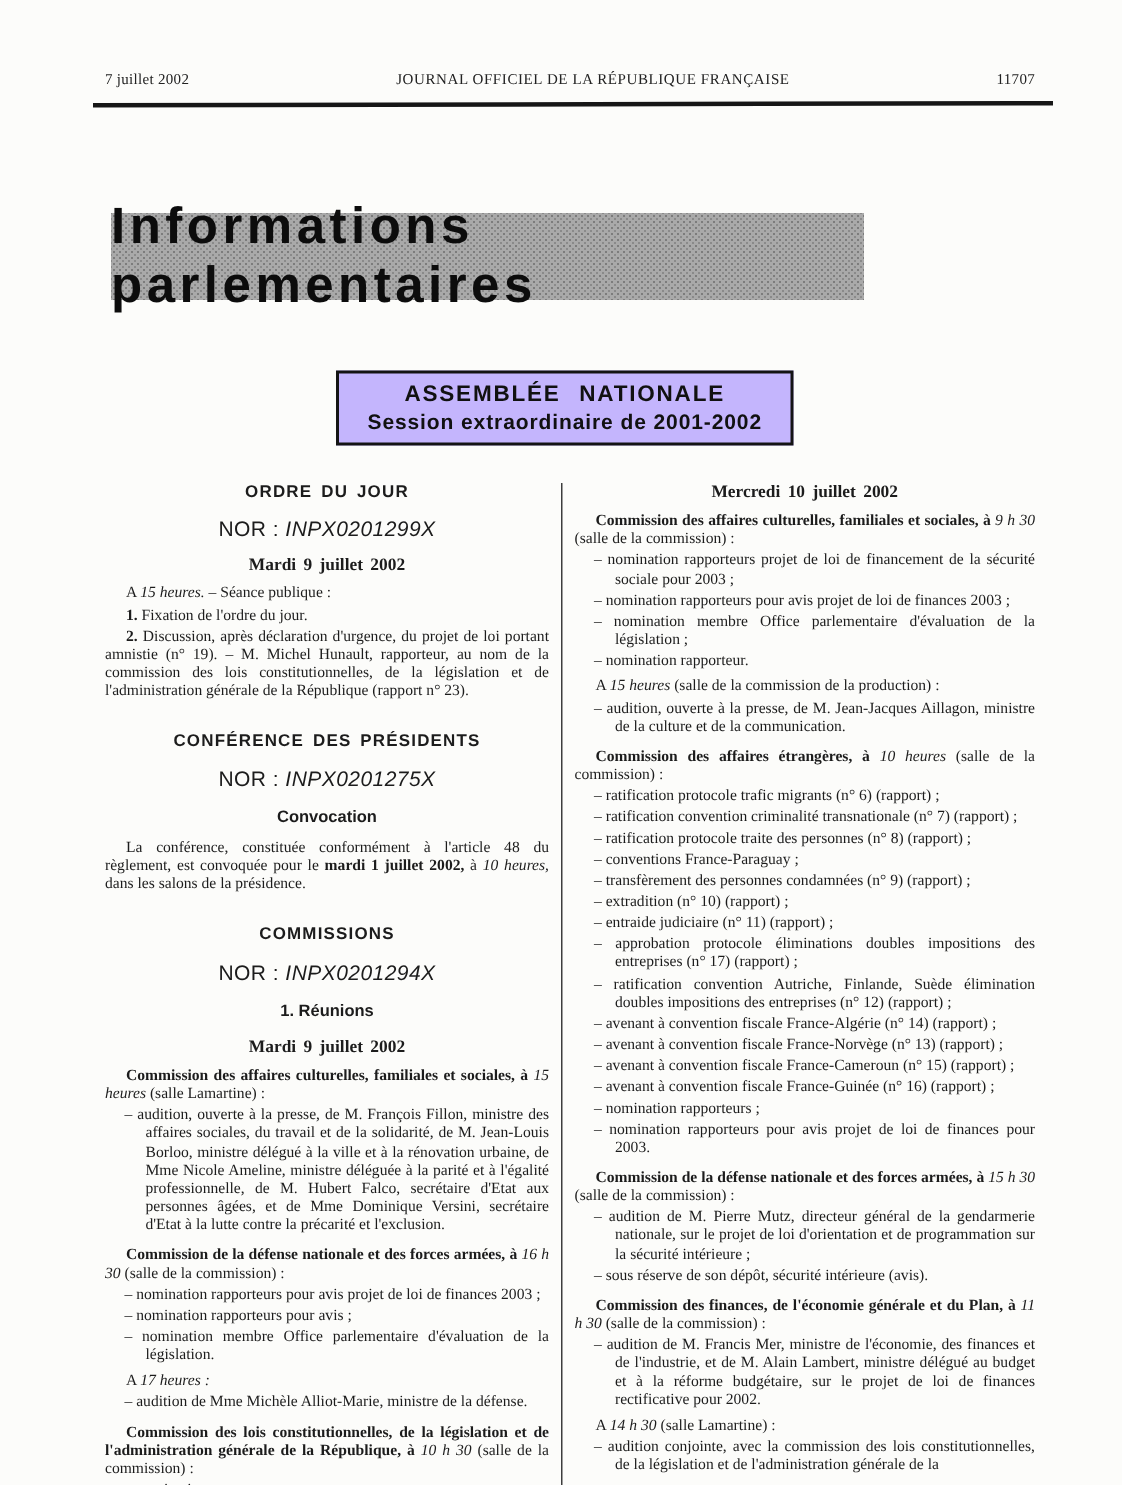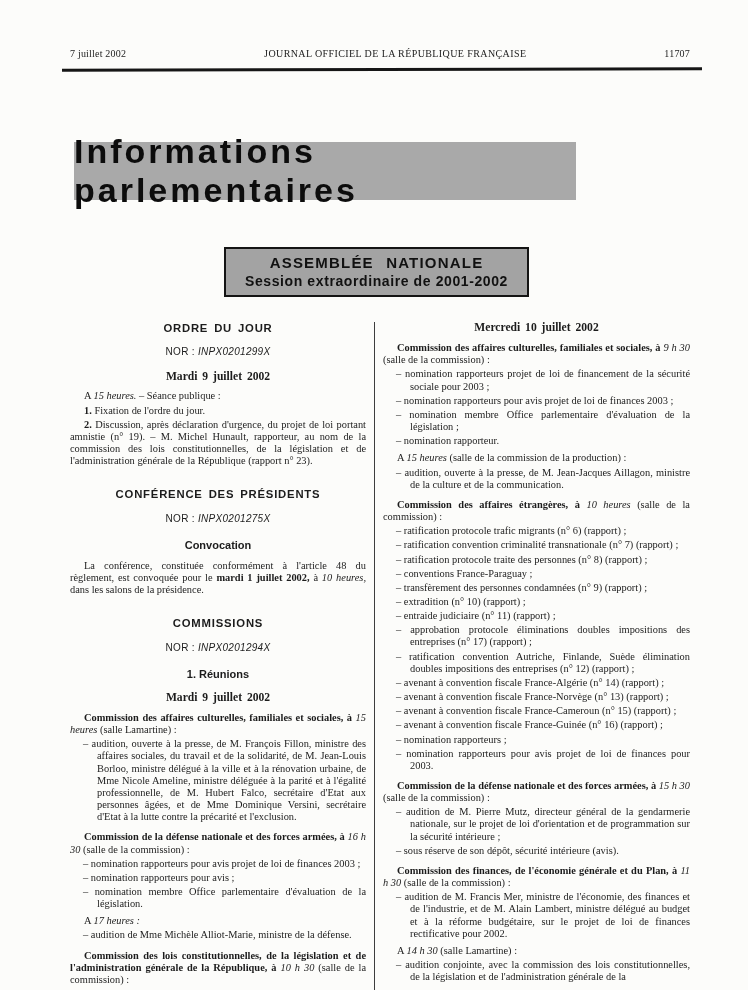--- a/index.html
+++ b/index.html
@@ -30,21 +30,21 @@
     background-size:4px 4px;background-position:0 0,2px 2px;
     display:flex;align-items:center;justify-content:center;
   }
   .banner-title{
     font-family:"Liberation Sans", sans-serif;font-weight:700;
     font-size:34px;letter-spacing:3px;word-spacing:18px;color:#0c0c0c;
   }
   
   .session-box{
     position:absolute;top:247px;left:224px;width:297px;
-    border:2px solid #141414;background:#a3a3a3;
+    border:2px solid #141414;background:#c4b5fd;
     text-align:center;padding:5px 2px 6px;
     font-family:"Liberation Sans", sans-serif;font-weight:700;color:#111;
   }
   .session-box .line1{font-size:15px;letter-spacing:1.2px;word-spacing:7px;}
   .session-box .line2{font-size:14px;letter-spacing:.6px;margin-top:2px;}
   
   .columns{
     position:absolute;top:322px;left:70px;width:620px;
     display:flex;align-items:stretch;
     font-size:10.4px;line-height:12.15px;
@@ -57,21 +57,21 @@
   
   .blk{text-align:justify;}
   .b{font-weight:700;}
   .i{font-style:italic;}
   .heading{
     font-family:"Liberation Sans", sans-serif;font-weight:700;
     font-size:11.3px;text-align:center;letter-spacing:.8px;word-spacing:2px;
     margin:21px 0 0;
   }
   .nor{
-    font-family:"Liberation Sans", sans-serif;font-size:10px;
+    font-family:"Liberation Sans", sans-serif;font-size:14px;
     text-align:center;margin:12px 0 13px;letter-spacing:.3px;
   }
   .sub-serif{
     font-weight:700;font-size:11.6px;text-align:center;
     margin:12px 0 7px;word-spacing:2px;
   }
   .sub-sans{
     font-family:"Liberation Sans", sans-serif;font-weight:700;
     font-size:11px;text-align:center;margin:14px 0 9px;
   }

